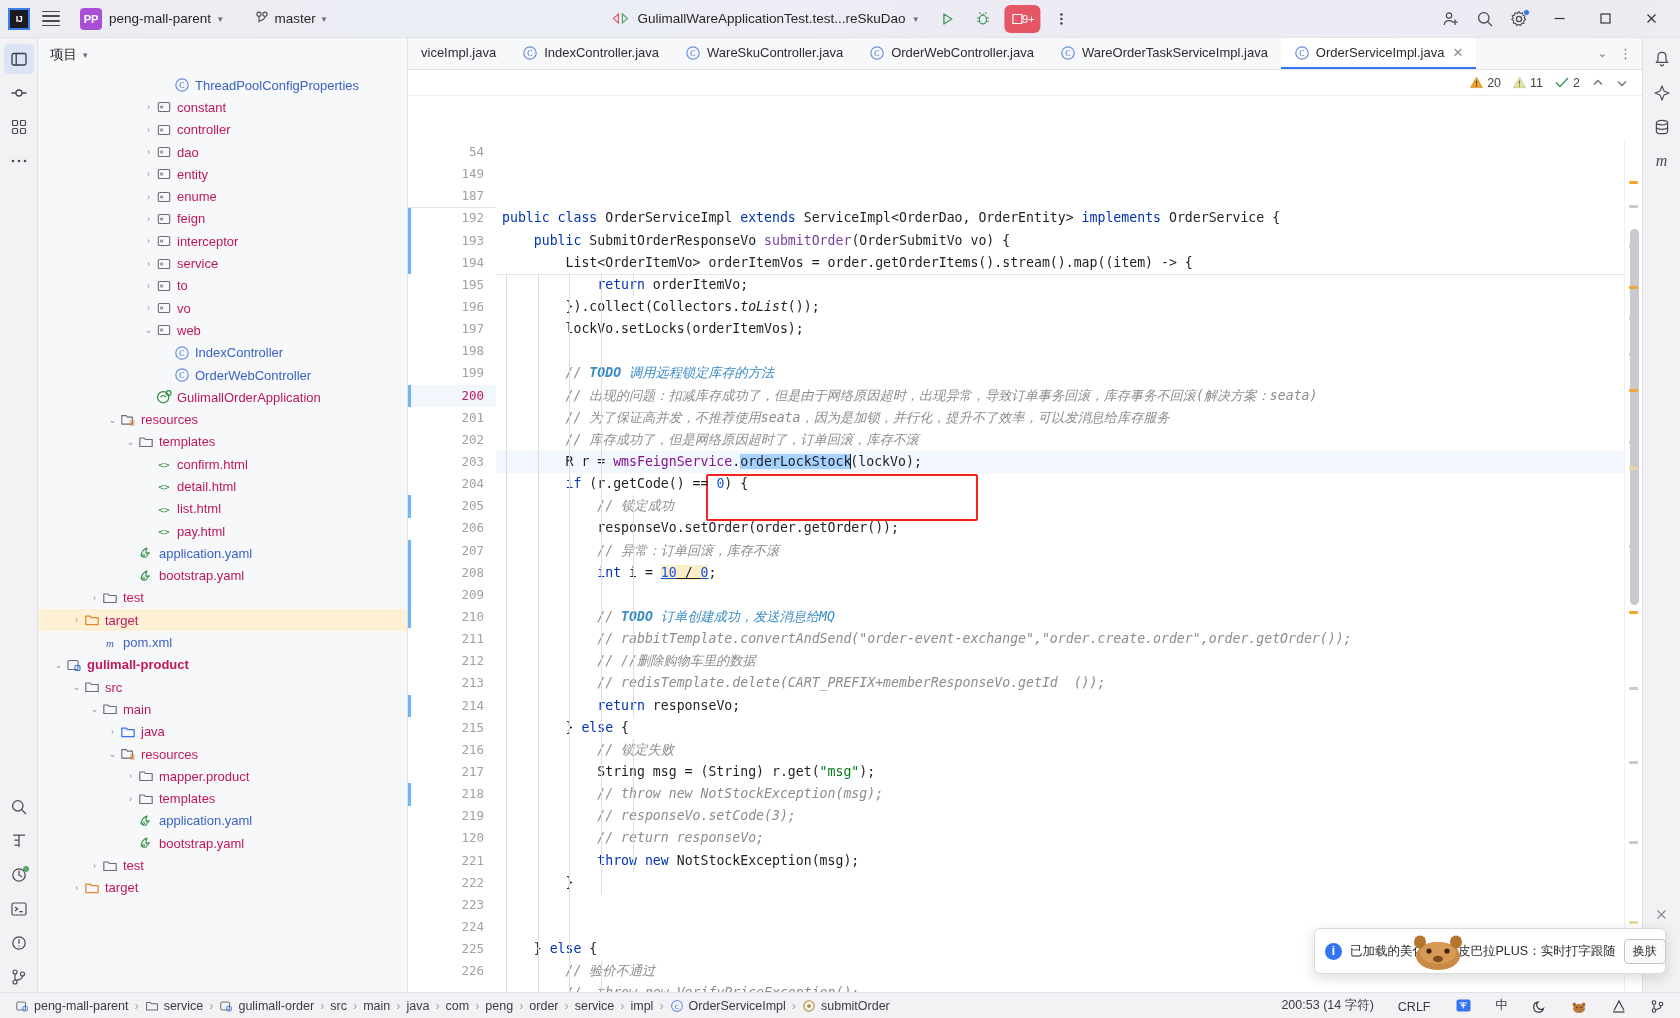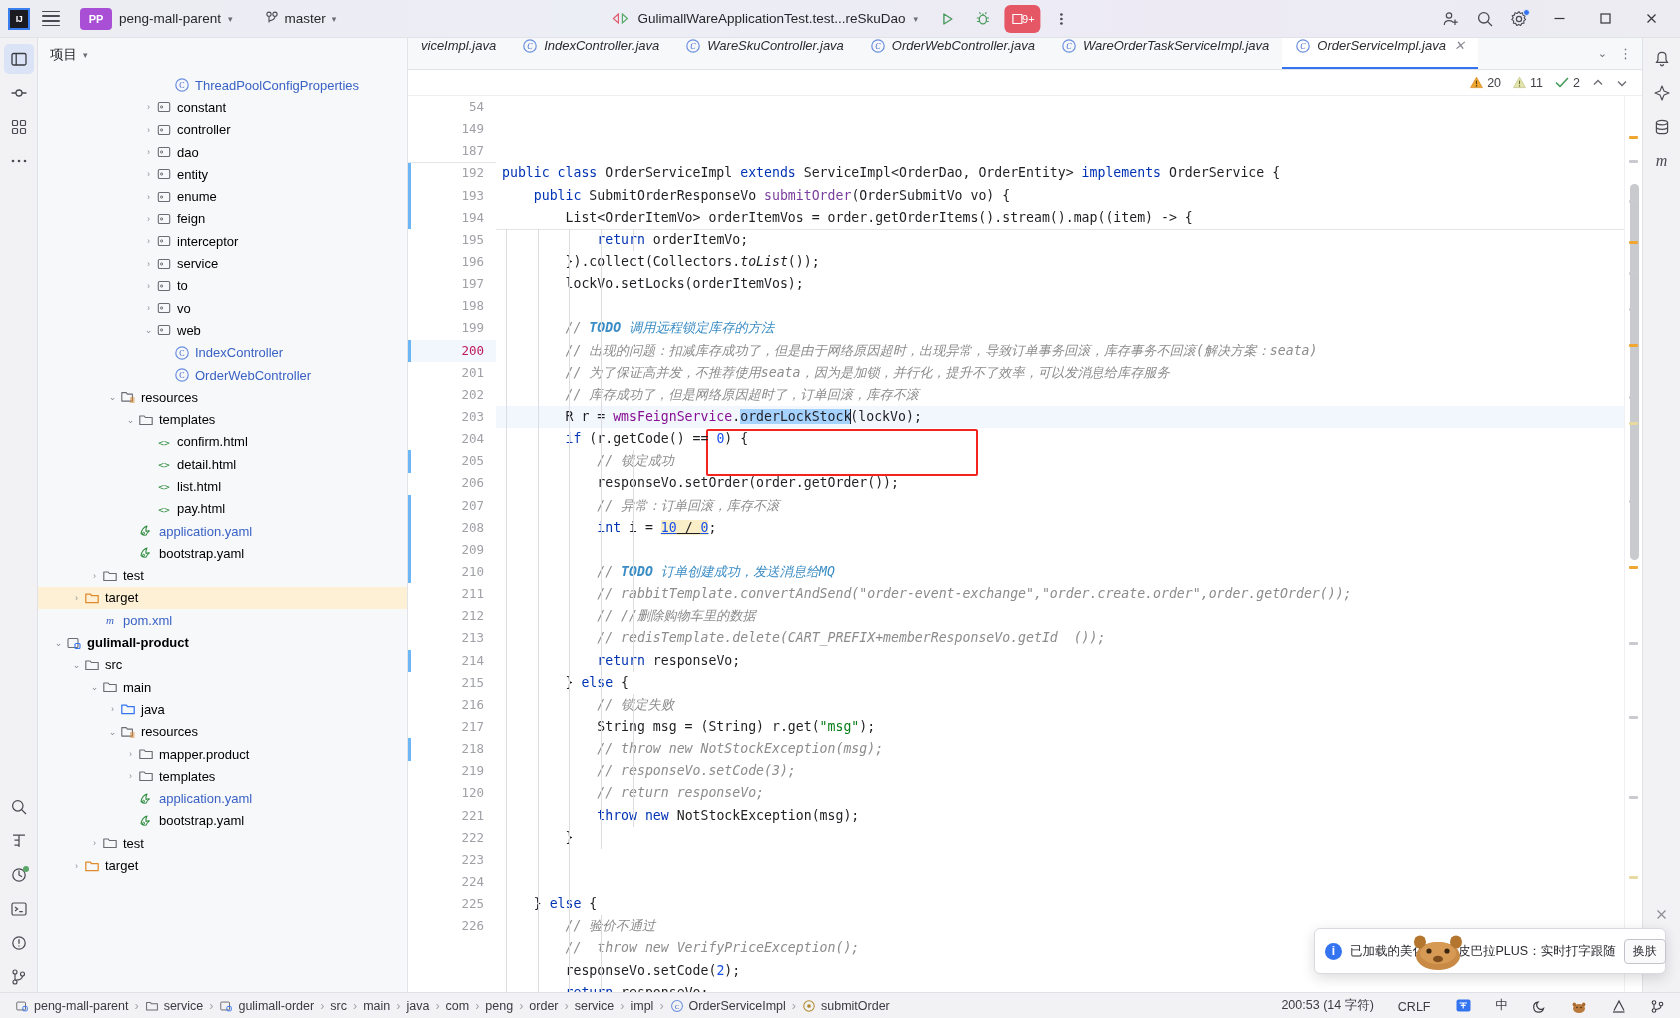--- a/index.html
+++ b/index.html
@@ -27,21 +27,21 @@
     display:flex; align-items:center; justify-content:center;
     color:#fff; font-size:9px; font-weight:bold; letter-spacing:-.5px;
     font-family:"Liberation Sans",sans-serif;
   }
   .hamburger { width:22px; height:22px; display:flex; flex-direction:column; justify-content:center; gap:3px; padding:0 2px; cursor:pointer;}
   .hamburger i { display:block; height:1.6px; background:#4a4a52; border-radius:1px; }
   .proj-chip {
     display:flex; align-items:center; gap:7px; padding:3px 8px; border-radius:5px; cursor:pointer;
   }
   .proj-badge {
-    width:32px;height:22px;border-radius:4px;background:#a84fd6;color:#fff;
+    width:22px;height:22px;border-radius:4px;background:#a84fd6;color:#fff;
     display:flex;align-items:center;justify-content:center;font-size:11px;font-weight:bold;
   }
   .proj-name { font-size:13.5px; color:#26262b; }
   .chev { font-size:9px; color:#6b6b73; }
   .branch-chip { display:flex; align-items:center; gap:6px; padding:3px 8px; border-radius:5px; margin-left:6px; cursor:pointer;}
 
   .tb-center { position:absolute; left:50%; transform:translateX(-50%); display:flex; align-items:center; gap:6px; }
   .runcfg { display:flex; align-items:center; gap:8px; padding:3px 8px; border-radius:5px; cursor:pointer; }
   .runcfg-name { font-size:13.5px; color:#26262b; }
   .tb-right { margin-left:auto; display:flex; align-items:center; gap:4px; }
@@ -70,39 +70,39 @@
 
   
   .projpanel { width:370px; flex:0 0 370px; background:#f7f8fa; display:flex; flex-direction:column; border-right:1px solid #e2e3e8;}
   .projhead { height:34px; display:flex; align-items:center; padding:0 12px; gap:6px; }
   .projhead-title { font-size:13.5px; color:#1f1f23; }
   .tree { flex:1; overflow:hidden; padding-top:2px; font-size:13px; }
   .trow { height:22.3px; display:flex; align-items:center; white-space:nowrap; cursor:pointer; padding-right:8px;}
   .trow.hl { background:#fdf0d5; }
   .trow .arrow { width:13px; text-align:center; color:#8a8a93; font-size:9px; flex:0 0 13px;}
   .trow .ic { width:18px; flex:0 0 18px; display:flex; align-items:center; justify-content:center; margin-right:4px;}
-  .trow .lbl { color:#000000; }
+  .trow .lbl { color:#be185d; }
   .trow .lbl.blue { color:#3a62c4; }
   .trow .lbl.bold { font-weight:bold; }
 
   
   .editor { flex:1; display:flex; flex-direction:column; min-width:0; background:#fff; }
   .tabbar { height:32px; flex:0 0 32px; display:flex; align-items:stretch; background:#f7f8fa; border-bottom:1px solid #e2e3e8; overflow:hidden; position:relative;}
-  .tab { display:flex; align-items:flex-start; gap:6px; padding:0 13px; font-size:13px; color:#2b2b31; cursor:pointer; white-space:nowrap; border-bottom:2px solid transparent;font-style:italic;}
+  .tab { display:flex; align-items:center; gap:6px; padding:0 13px; font-size:13px; color:#2b2b31; cursor:pointer; white-space:nowrap; border-bottom:2px solid transparent;}
   .tab.active { border-bottom:2px solid #3574f0; background:#fff; }
   .tab .clsx { color:#8a8a93; font-size:13px; margin-left:2px; }
   .tabbar-right { margin-left:auto; display:flex; align-items:center; gap:2px; padding:0 6px; background:#f7f8fa;}
 
   .inspbar {
     height:26px; flex:0 0 26px; display:flex; align-items:center; justify-content:flex-end;
     gap:12px; padding-right:14px; background:#fff; border-bottom:1px solid #edeef1; font-size:12.5px; color:#43434a;
   }
   .insp-item { display:flex; align-items:center; gap:4px; cursor:pointer; }
 
-  .codearea { flex:1; display:flex; min-height:0; position:relative; overflow:hidden;}
+  .codearea { flex:1; display:flex; min-height:0; position:relative; overflow:hidden;margin-top:45px;}
   .gutter {
     width:88px; flex:0 0 88px; background:#fff; text-align:right;
     font-family:"DejaVu Sans Mono","Liberation Mono",monospace; font-size:12.5px;
     color:#a0a1a7; padding-top:0; user-select:none; position:relative;
   }
   .gline { height:22.15px; line-height:22.15px; padding-right:12px; }
   .gline.cur { color:#be185d; background:#f2f6fd;text-align:right; }
   .code {
     flex:1; font-family:"DejaVu Sans Mono","Liberation Mono",monospace; font-size:13.2px;
     line-height:22.15px; white-space:pre; position:relative; overflow:hidden; color:#1f1f23;
@@ -491,20 +491,31 @@
           </div>
           <div class="trow" style="padding-left: 122px;">
             <span class="arrow"></span>
             <span class="ic">
               <svg width="16" height="16" viewBox="0 0 16 16">
                 <circle cx="8" cy="8" r="6.2" fill="none" stroke="#6a8fe0" stroke-width="1.2"></circle>
                 <text x="8" y="11.3" font-size="8" text-anchor="middle" fill="#3a62c4" font-family="Liberation Serif, serif">C</text>
               </svg>
             </span>
             <span class="lbl blue">OrderWebController</span>
+          </div>
+          <div class="trow" style="padding-left: 104px;">
+            <span class="arrow"></span>
+            <span class="ic">
+              <svg width="16" height="16" viewBox="0 0 16 16">
+                <circle cx="7.2" cy="8.2" r="5.6" fill="none" stroke="#2e8b3d" stroke-width="1.2"></circle>
+                <path d="M4.4 8.2 q2.8-3.4 5.6 0" fill="none" stroke="#2e8b3d" stroke-width="1.1"></path>
+                <circle cx="12.6" cy="4" r="2.4" fill="none" stroke="#2e8b3d" stroke-width="1.1"></circle>
+              </svg>
+            </span>
+            <span class="lbl">GulimallOrderApplication</span>
           </div>
           <div class="trow" style="padding-left: 68px;">
             <span class="arrow">⌄</span>
             <span class="ic">
               <svg width="16" height="16" viewBox="0 0 16 16">
                 <path d="M1.8 3.6 h4.4 l1.2 1.5 h5 v7 h-10.6 z" fill="none" stroke="#6b6b73" stroke-width="1.1" stroke-linejoin="round"></path>
                 <path d="M10 9 h4.6 M10 11 h4.6 M10 13 h4.6" stroke="#e08a2e" stroke-width="1.2"></path>
               </svg>
             </span>
             <span class="lbl">resources</span>

